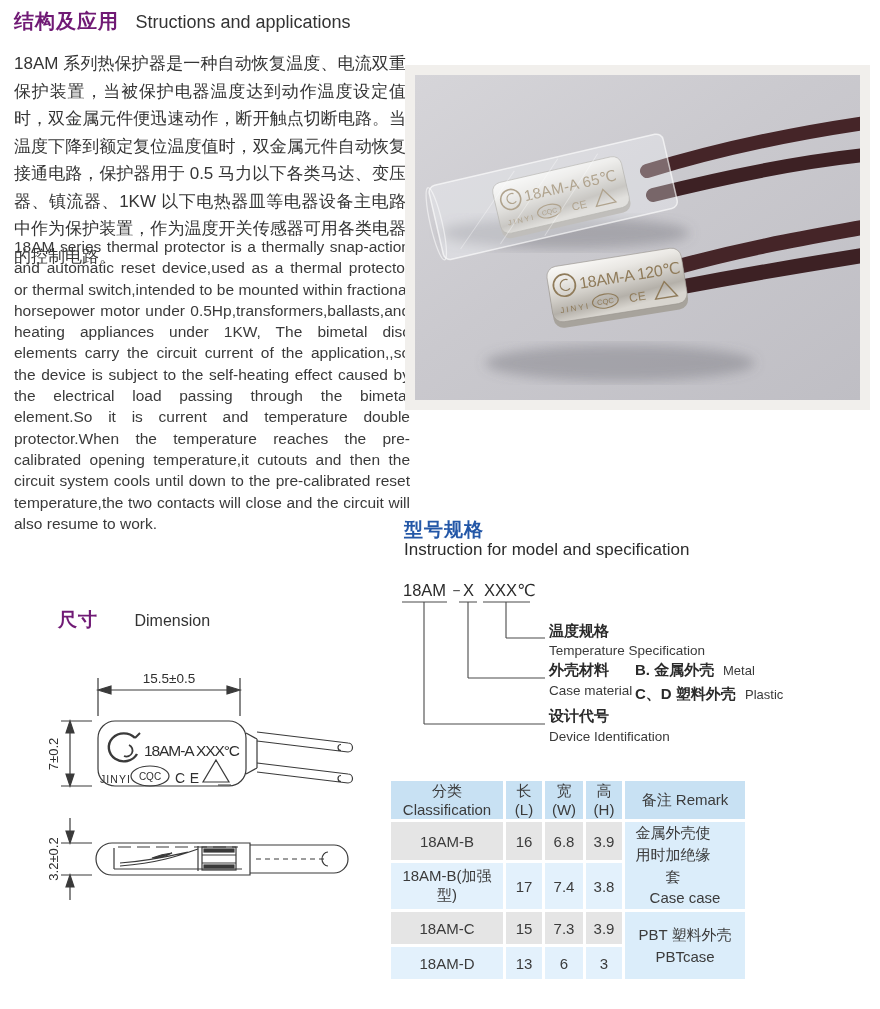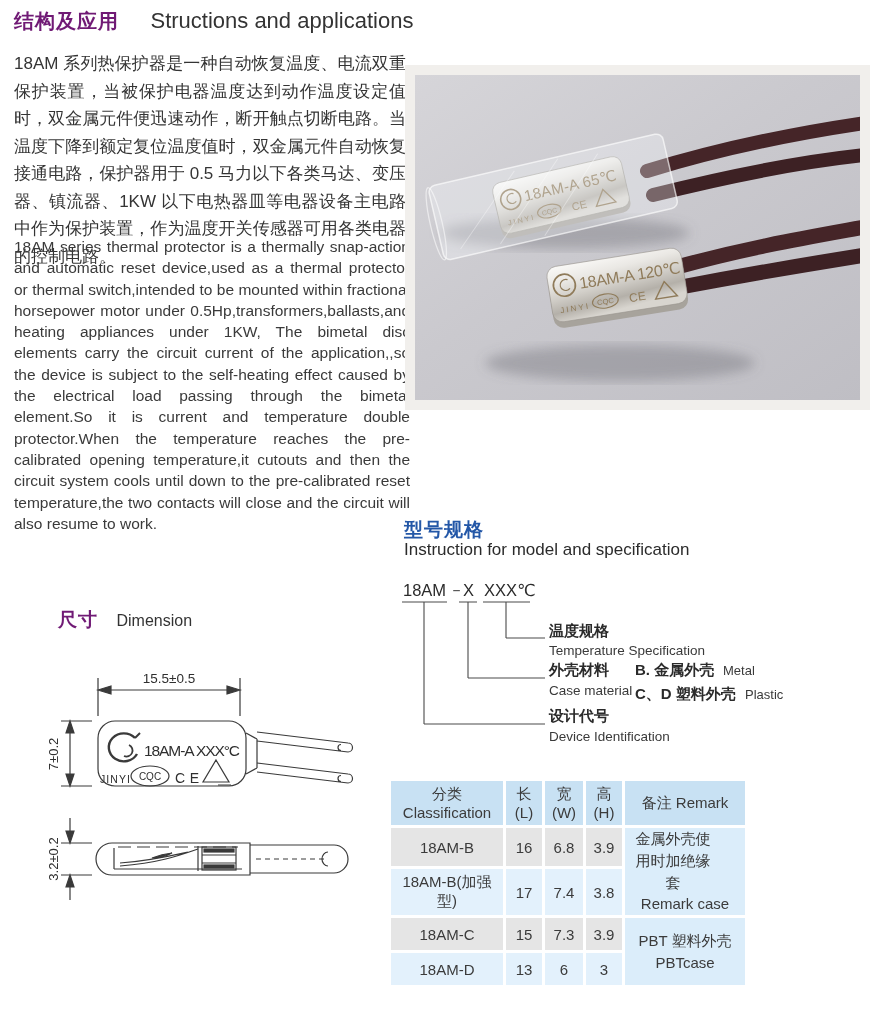--- a/index.html
+++ b/index.html
@@ -1,36 +1,36 @@
 <!DOCTYPE html>
 <html><head>
 <meta charset="utf-8">
 <style>
   html,body{margin:0;padding:0;background:#fff;}
   .page{position:relative;width:880px;height:1009px;background:#ffffff;overflow:hidden;
         font-family:"Liberation Sans","DejaVu Sans",sans-serif;color:#333;}
   .abs{position:absolute;}
   
   .sec-h .zh{color:#701a75;font-weight:bold;font-size:20px;letter-spacing:1px;}
-  .sec-h .en{color:#333;font-size:22px;margin-left:27px;}
+  .sec-h .en{color:#333;font-size:18px;margin-left:12px;}
   .sec-h.small .zh{font-size:19px;}
-  .sec-h.small .en{font-size:16px;margin-left:14px;}
+  .sec-h.small .en{font-size:16px;margin-left:32px;}
   .model-title{color:#2357a7;font-weight:bold;font-size:19px;letter-spacing:1px;}
   .model-sub{font-size:17px;color:#2b2b2b;}
   
   .para-zh{width:392px;font-size:17px;line-height:27.5px;text-align:justify;color:#343434;}
   .para-en{width:396px;font-size:15.5px;line-height:21.3px;text-align:justify;color:#3a3a3a;}
   
   .photo{width:465px;height:345px;background:#f1efec;box-sizing:border-box;padding:10px;}
   .photo-inner{width:445px;height:325px;overflow:hidden;position:relative;
                background:linear-gradient(145deg,#d6d5d9 0%,#cac9ce 45%,#bfbec4 100%);}
   
   table.spec{border-collapse:separate;border-spacing:3px;font-size:15px;color:#3b3b3b;}
   table.spec td,table.spec th{font-weight:normal;}
-  table.spec th{background:#c8e1f3;height:44px;padding:0 6px;}
+  table.spec th{background:#c8e1f3;height:38px;padding:0 6px;}
   table.spec td{height:32px;text-align:center;padding:0 4px;}
   td.rname{text-align:left;padding-left:12px;}
   tr.odd td{background:#e5e5e5;}
   tr.even td{background:#e3f1fc;}
   td.remark{background:#dbedfa !important;text-align:left;padding-left:14px;line-height:1.45;}
   td.remark .zhline{display:block;width:88px;}
   svg text{font-family:"Liberation Sans","DejaVu Sans",sans-serif;}
 </style>
 </head>
 <body>
@@ -208,21 +208,21 @@
       <th>高(H)</th>
       <th>备注 Remark</th>
     </tr>
     <tr class="odd">
       <td class="rname">18AM-B</td>
       <td>16</td>
       <td>6.8</td>
       <td>3.9</td>
       <td class="remark" rowspan="2">
         <span class="zhline">金属外壳使用时加绝缘套</span>
-        <span>Remark case</span>
+        <span>Case case</span>
       </td>
     </tr>
     <tr class="even">
       <td class="rname">18AM-B(加强型)</td>
       <td>17</td>
       <td>7.4</td>
       <td>3.8</td>
     </tr>
     <tr class="odd">
       <td class="rname">18AM-C</td>

